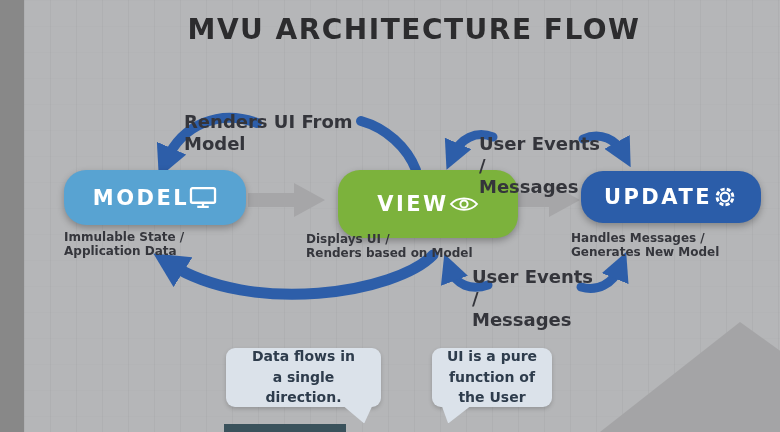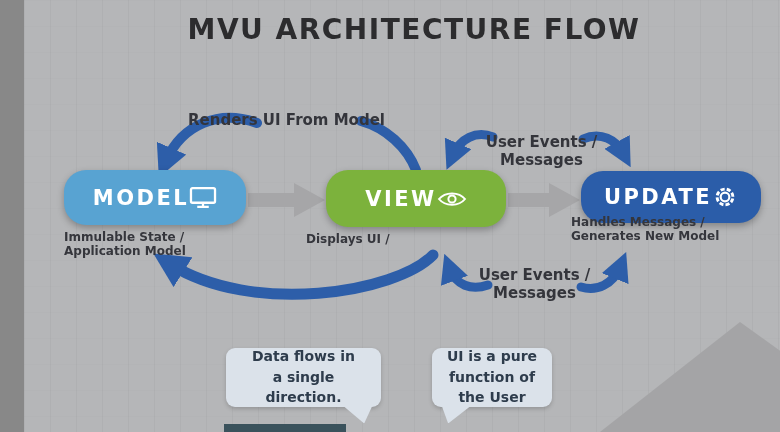--- a/index.html
+++ b/index.html
@@ -20,34 +20,34 @@
     position:absolute;top:13px;left:0;right:0;text-align:center;
     font-size:28px;font-weight:bold;letter-spacing:1.5px;color:#2c2c2e;z-index:2;margin:0;
   }
   .node{
     position:absolute;z-index:2;border-radius:22px;
     display:flex;align-items:center;justify-content:center;
     box-shadow:0 3px 7px rgba(0,0,0,0.28);
   }
   .node-label{color:#fff;font-weight:bold;font-size:21px;letter-spacing:2.5px;}
   .node-model{left:40px;top:170px;width:182px;height:55px;background:#58a3d2;}
-  .node-view{left:302px;top:170px;width:180px;height:57px;background:#7cb23c;}
+  .node-view{left:314px;top:170px;width:180px;height:68px;background:#7cb23c;}
   .node-update{left:557px;top:171px;width:180px;height:52px;background:#2b5da9;}
   .icon{display:flex;align-items:center;justify-content:center;}
   .sublabel{
     position:absolute;z-index:2;text-align:left;color:#35363c;
     font-size:12px;font-weight:bold;line-height:1.15;
   }
   .sublabel span{display:block;}
   .sub-model{left:40px;top:231px;width:182px;}
   .sub-view{left:282px;top:233px;width:220px;}
-  .sub-update{left:547px;top:216px;width:200px;}
+  .sub-update{left:547px;top:232px;width:200px;}
   .edge-label{
-    position:absolute;z-index:2;text-align:center;color:#34353b;
-    font-size:15px;font-weight:bold;line-height:1.2;
+    position:absolute;z-index:2;text-align:left;color:#34353b;
+    font-size:18px;font-weight:bold;line-height:1.2;
   }
   .edge-label span{display:block;}
   .lbl-renders{left:160px;top:111px;width:205px;}
   .lbl-events-top{left:455px;top:133px;width:125px;}
   .lbl-events-bottom{left:448px;top:266px;width:125px;}
   .bubble{
     position:absolute;z-index:2;background:#dbe2ea;border-radius:9px;
     color:#2e3c4c;font-weight:bold;font-size:14px;line-height:1.28;
     text-align:center;display:flex;flex-direction:column;justify-content:space-between;
     box-shadow:0 2px 4px rgba(0,0,0,0.18);
@@ -117,24 +117,25 @@
     <span class="icon">
       <svg viewBox="0 0 24 24" width="26" height="26">
         <circle cx="12" cy="12" r="4" fill="none" stroke="#fff" stroke-width="2"></circle>
         <circle cx="12" cy="12" r="7.3" fill="none" stroke="#fff" stroke-width="2.7" stroke-dasharray="3.8 1.93" transform="rotate(11 12 12)"></circle>
       </svg>
     </span>
   </div>
 
   <div class="sublabel sub-model">
     <span>Immulable State /</span>
-    <span>Application Model</span>
+    <span>Application Data</span>
   </div>
   <div class="sublabel sub-view">
     <span>Displays UI /</span>
+    <span>Renders based on Model</span>
   </div>
   <div class="sublabel sub-update">
     <span>Handles Messages /</span>
     <span>Generates New Model</span>
   </div>
 
   <div class="edge-label lbl-renders">
     <span>Renders UI From Model</span>
   </div>
   <div class="edge-label lbl-events-top">

